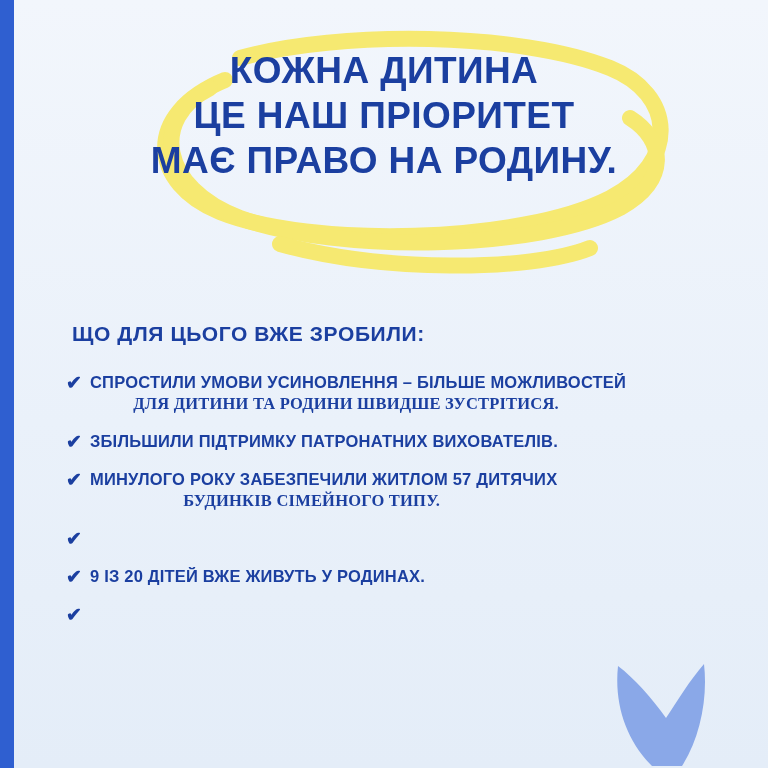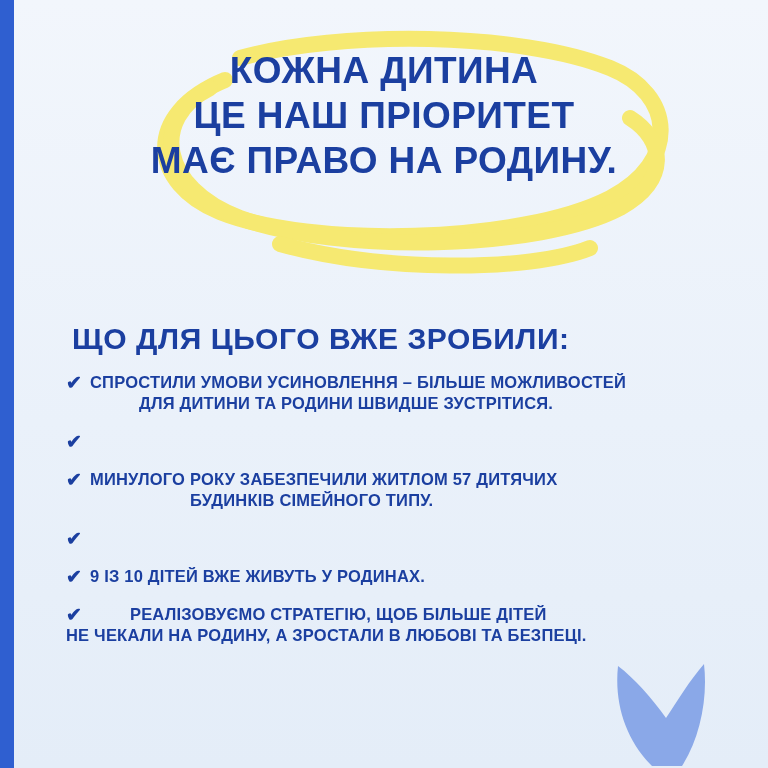--- a/index.html
+++ b/index.html
@@ -56,21 +56,21 @@
   .headline .line {
     display: block;
     white-space: nowrap;
   }
   .section-title {
     position: absolute;
     left: 72px;
     top: 322px;
     color: #1b3fa0;
     font-weight: bold;
-    font-size: 30px;
+    font-size: 21px;
     letter-spacing: 0.6px;
   }
   .items {
     position: absolute;
     left: 66px;
     top: 372px;
     width: 660px;
   }
   .item {
     display: flex;
@@ -90,20 +90,21 @@
     color: #1b3fa0;
     font-weight: bold;
     font-size: 16.5px;
     line-height: 21px;
     letter-spacing: 0.2px;
     text-align: center;
   }
   .item-text .l2 {
     display: block;
     margin-left: -24px;
+    font-family: Liberation Serif, serif;
   }
   
   .heart-mark {
     position: absolute;
     right: 44px;
     bottom: 0;
     width: 120px;
     height: 110px;
   }
 </style>
@@ -137,47 +138,46 @@
     <div class="item">
       <span class="check">✔</span>
       <span class="item-text">
         <span>СПРОСТИЛИ УМОВИ УСИНОВЛЕННЯ – БІЛЬШЕ МОЖЛИВОСТЕЙ</span>
         <span class="l2">ДЛЯ ДИТИНИ ТА РОДИНИ ШВИДШЕ ЗУСТРІТИСЯ.</span>
       </span>
     </div>
 
     <div class="item">
       <span class="check">✔</span>
+      <span class="item-text">
+        <span>ЗБІЛЬШИЛИ ПІДТРИМКУ ПАТРОНАТНИХ ВИХОВАТЕЛІВ.</span>
+      </span>
     </div>
 
     <div class="item">
       <span class="check">✔</span>
       <span class="item-text">
         <span>МИНУЛОГО РОКУ ЗАБЕЗПЕЧИЛИ ЖИТЛОМ 57 ДИТЯЧИХ</span>
         <span class="l2">БУДИНКІВ СІМЕЙНОГО ТИПУ.</span>
       </span>
     </div>
 
     <div class="item">
       <span class="check">✔</span>
     </div>
 
     <div class="item">
       <span class="check">✔</span>
       <span class="item-text">
-        <span>9 ІЗ 10 ДІТЕЙ ВЖЕ ЖИВУТЬ У РОДИНАХ.</span>
+        <span>9 ІЗ 20 ДІТЕЙ ВЖЕ ЖИВУТЬ У РОДИНАХ.</span>
       </span>
     </div>
 
     <div class="item">
       <span class="check">✔</span>
-      <span class="item-text">
-        <span>РЕАЛІЗОВУЄМО СТРАТЕГІЮ, ЩОБ БІЛЬШЕ ДІТЕЙ</span>
-        <span class="l2">НЕ ЧЕКАЛИ НА РОДИНУ, А ЗРОСТАЛИ В ЛЮБОВІ ТА БЕЗПЕЦІ.</span>
-      </span>
     </div>
 
   </div>
 
   <div class="heart-mark">
     <svg width="120" height="110" viewBox="0 0 120 110" xmlns="http://www.w3.org/2000/svg">
       <path d="M14 8 C 10 46, 22 82, 48 108 L 78 108 C 96 80, 104 40, 100 6 C 86 22, 74 42, 62 60 C 48 40, 30 20, 14 8 Z" fill="#8aa8e8"></path>
     </svg>
   </div>
 

